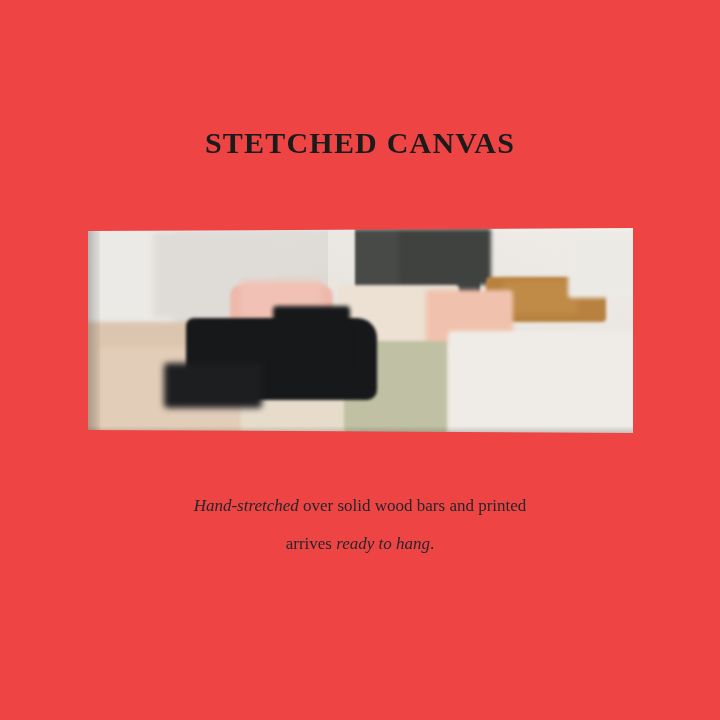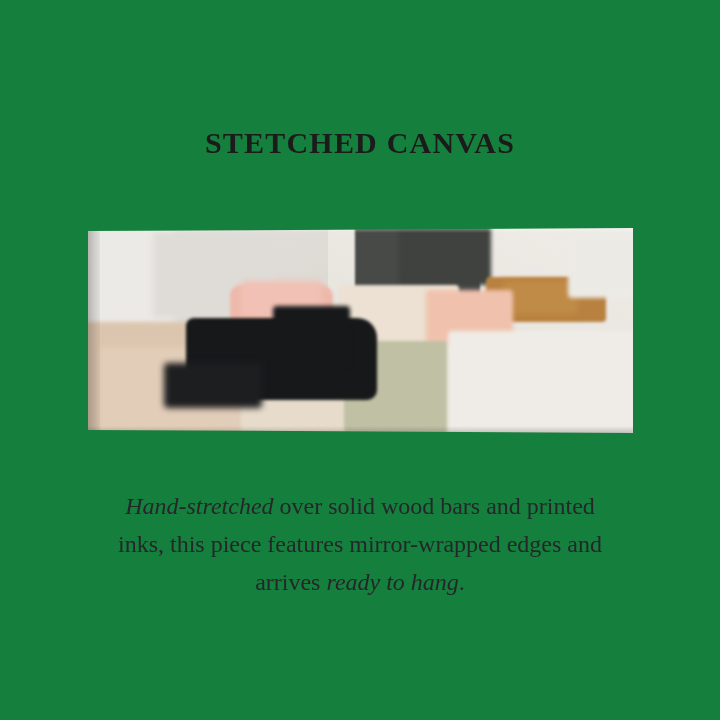--- a/index.html
+++ b/index.html
@@ -10,21 +10,21 @@
     width: 720px;
     height: 720px;
     background: #f2f0ee;
     font-family: "Liberation Serif", serif;
     overflow: hidden;
   }
   .page {
     position: relative;
     width: 720px;
     height: 720px;
-    background: #15803d;
+    background: #ef4444;
   }
 
   
   .title {
     position: absolute;
     top: 126px;
     left: 0;
     width: 720px;
     text-align: center;
     font-family: "Liberation Serif", serif;
@@ -189,21 +189,21 @@
   }
 
   
   .desc {
     position: absolute;
     left: 60px;
     top: 487px;
     width: 600px;
     text-align: center;
     font-family: "Liberation Serif", serif;
-    font-size: 24px;
+    font-size: 17px;
     line-height: 38px;
     color: #25262a;
   }
   .desc em {
     font-style: italic;
   }
   .desc .line { display: block; white-space: nowrap; }
 </style>
 </head>
 <body>
@@ -236,17 +236,16 @@
       <div class="blob b-white-right"></div>
       <div class="blob b-white-topright"></div>
       <div class="edge-top"></div>
       <div class="edge-left"></div>
       <div class="edge-bottom"></div>
     </div>
   </div>
 
   <div class="desc">
     <span class="line"><em>Hand-stretched</em><span> over solid wood bars and printed</span></span>
-    <span class="line">inks, this piece features mirror-wrapped edges and</span>
     <span class="line"><span>arrives </span><em>ready to hang</em><span>.</span></span>
   </div>
 
 </div>
 
 </body></html>

